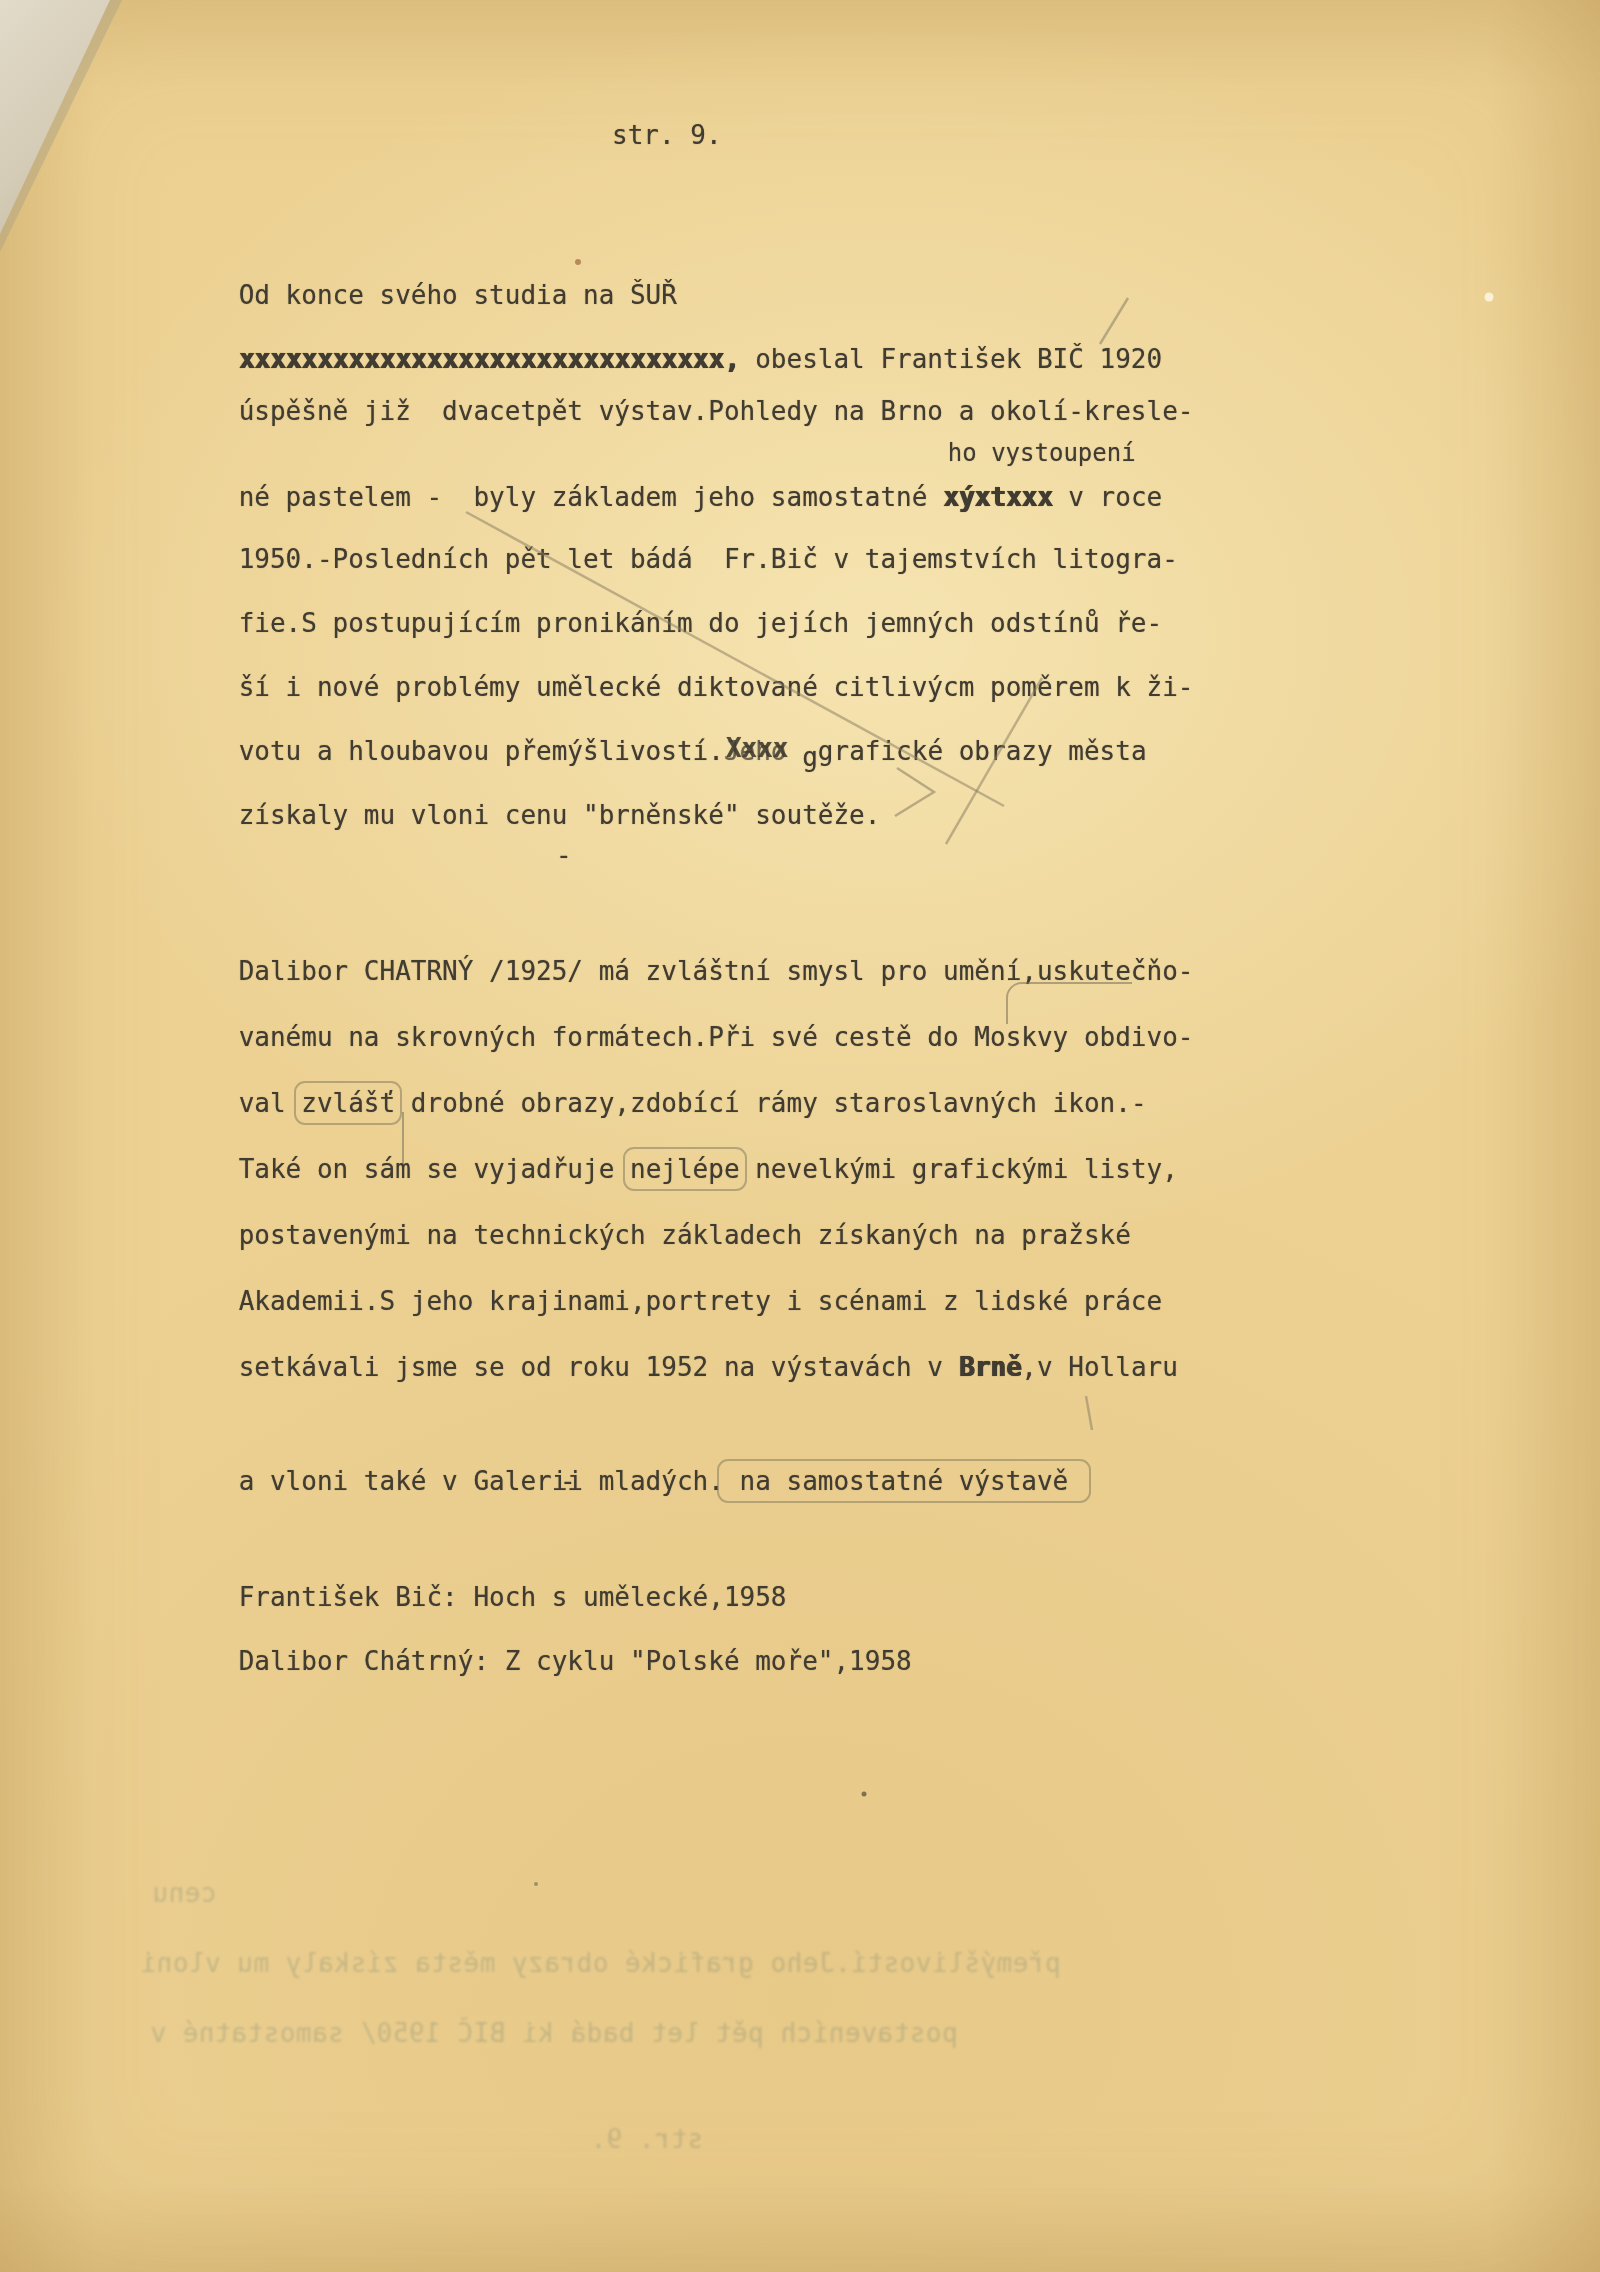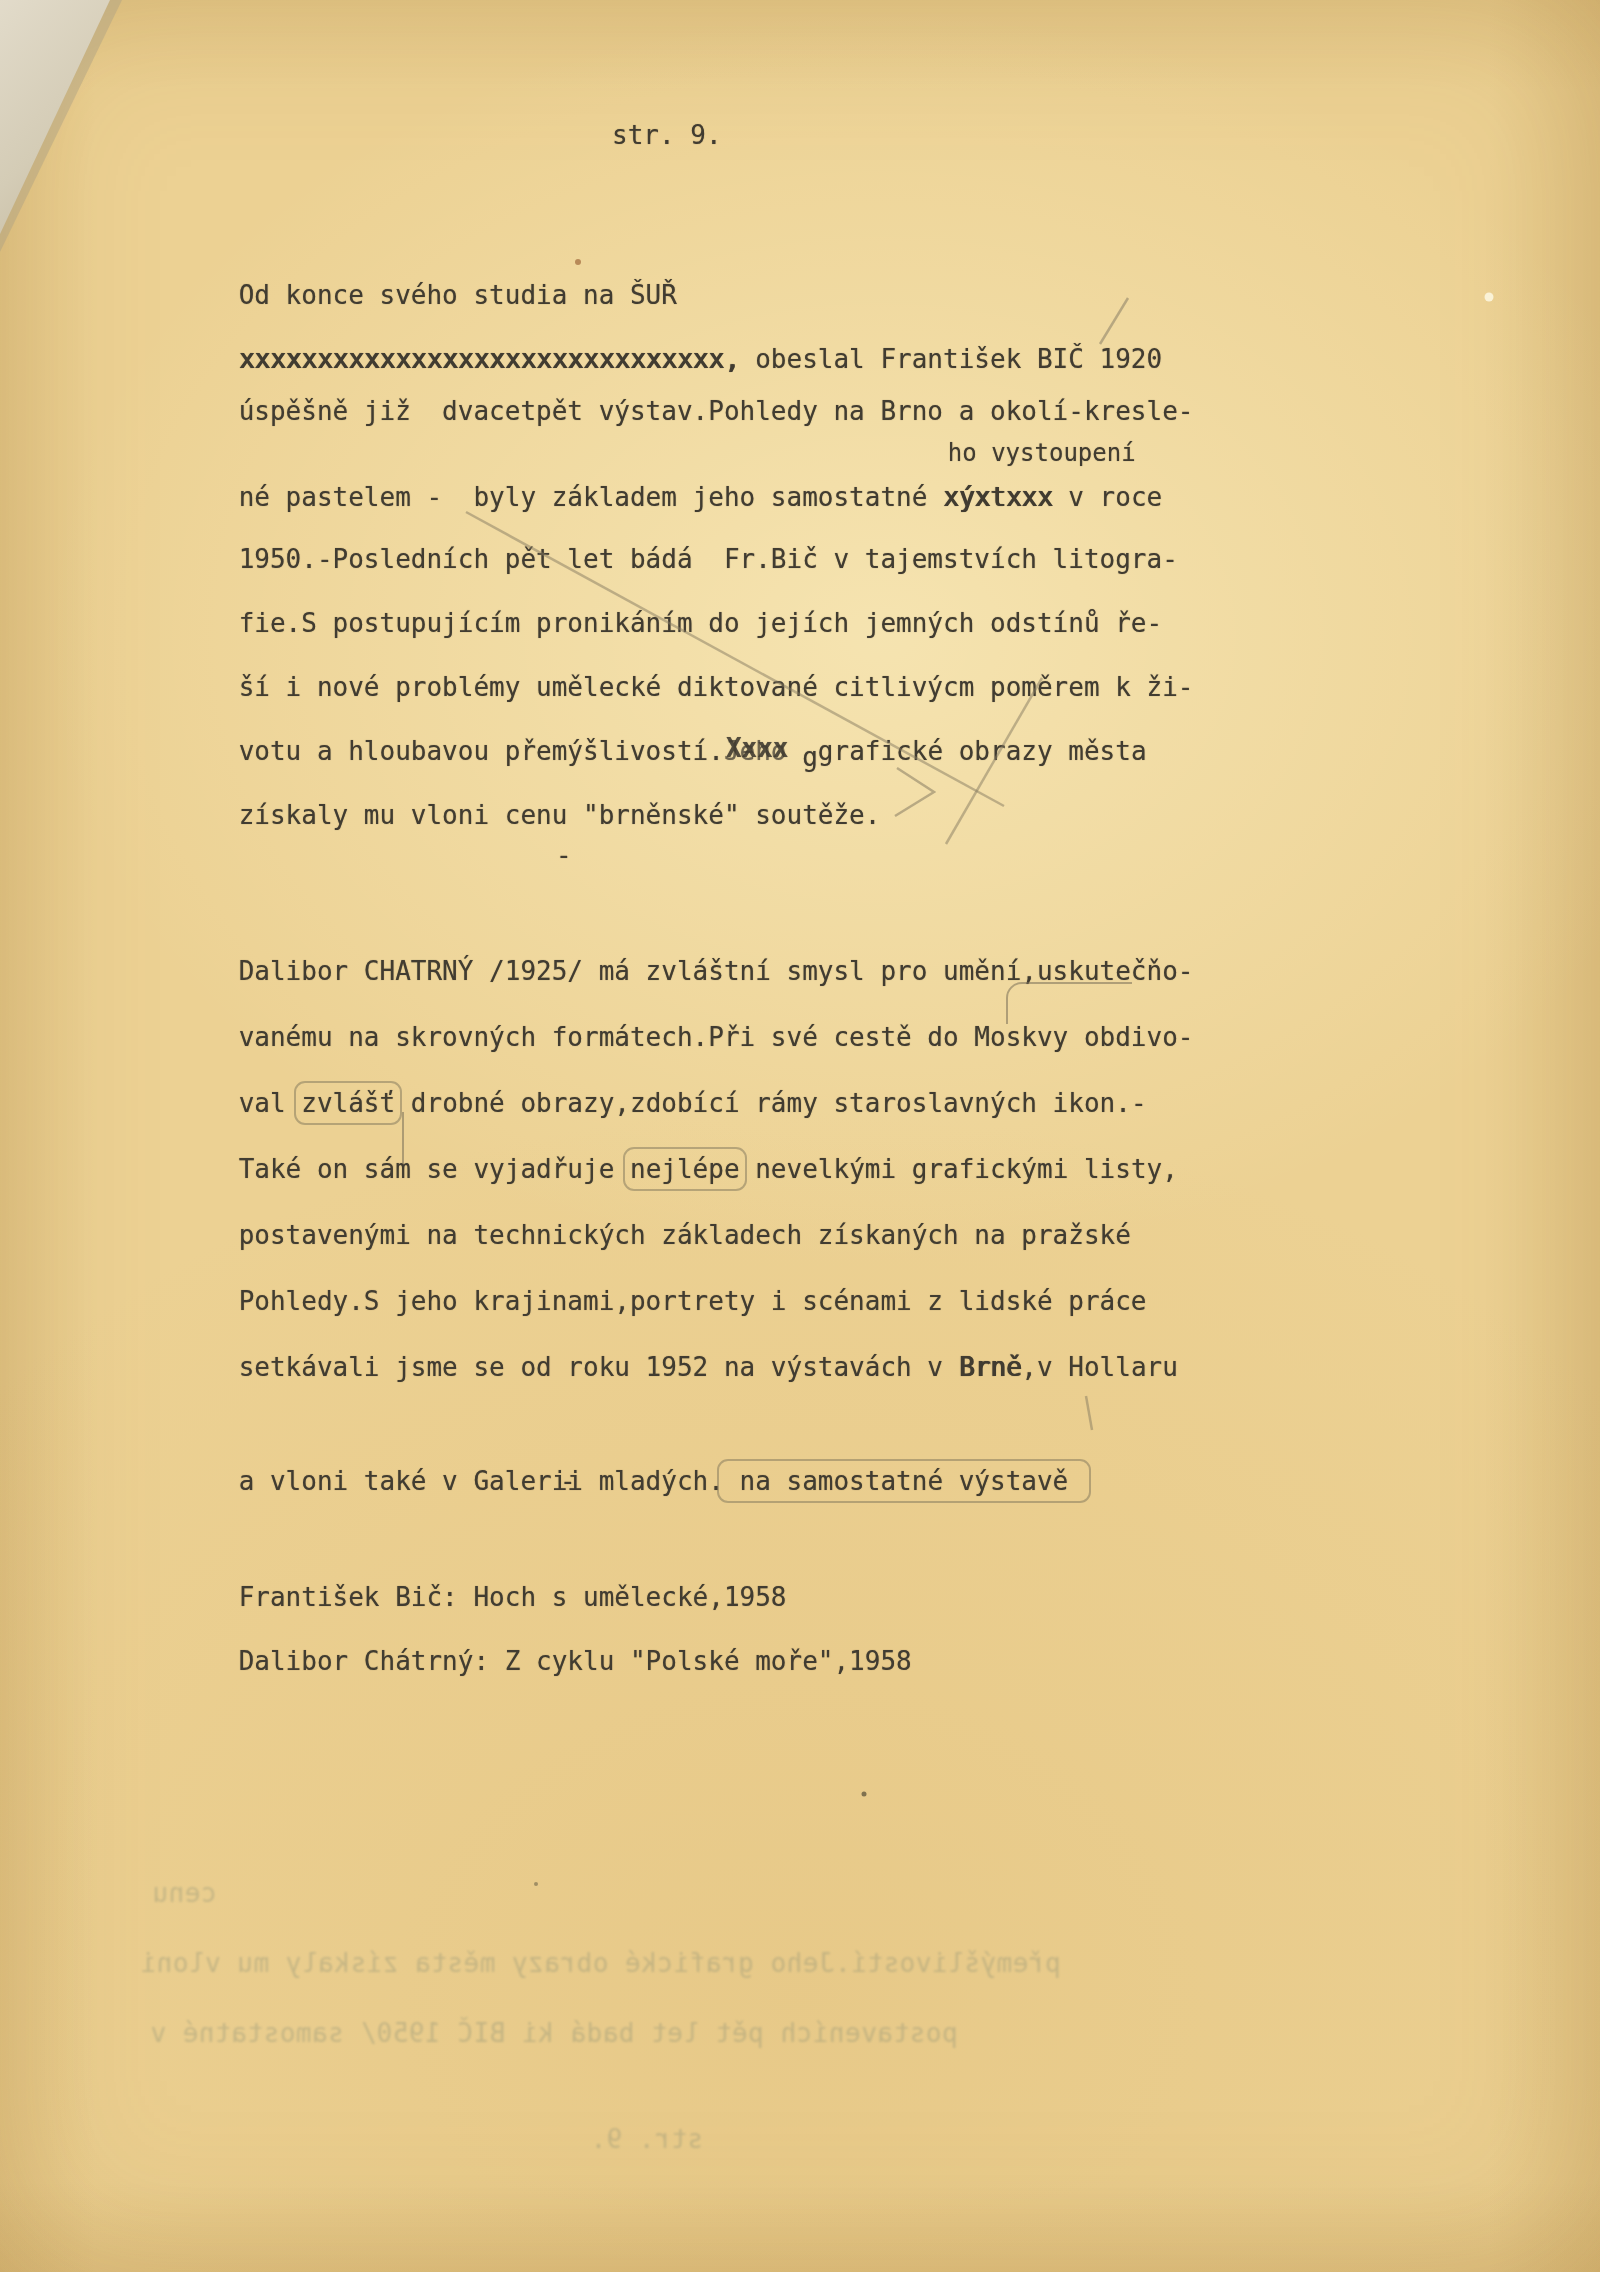--- a/index.html
+++ b/index.html
@@ -14,21 +14,21 @@
       #ecd193;
     box-shadow: inset 0 0 160px rgba(150,105,35,.22);
   }
   .typed{
     font-family:"DejaVu Sans Mono","Liberation Mono",monospace;
     font-size:26px;line-height:34px;color:#413c31;
     white-space:pre;letter-spacing:0;
     text-shadow:0 0 1px rgba(64,56,42,.55);
   }
   .line{position:absolute;left:176px;}
-  .dbl{font-weight:400;text-shadow:1.3px 0 0 currentColor,0 0 1px rgba(64,56,42,.7);text-align:center;}
+  .dbl{font-weight:700;text-shadow:1.3px 0 0 currentColor,0 0 1px rgba(64,56,42,.7);text-align:center;}
   .insert{position:absolute;font-size:24px;}
   .lowg{position:relative;top:6px;}
   .ostrike{position:relative;display:inline-block;}
   .ostrike .over{position:absolute;left:2px;top:-3px;font-weight:700;opacity:.9;}
   .ostrike .under{opacity:.75;}
   .pbox{outline:2px solid rgba(122,112,88,.48);outline-offset:5px;border-radius:4px;}
   .pmark{position:absolute;border:0 solid rgba(122,112,88,.55);}
   .ghost{
     position:absolute;display:inline-block;
     font-family:"DejaVu Sans Mono","Liberation Mono",monospace;
@@ -112,21 +112,21 @@
     <span>Také on sám se </span><span>vyjadřuje </span><span class="pbox">nejlépe</span><span> nevelkými grafickými listy,</span>
   </div>
 
   <div class="pmark" style="left:402px;top:1112px;width:2px;height:52px;border-left-width:2px;"></div>
 
   <div class="line typed" style="top:1184px;">
     <span>postavenými na technických základech získaných na pražské</span>
   </div>
 
   <div class="line typed" style="top:1250px;">
-    <span>Pohledy.S jeho krajinami,portrety i scénami z lidské práce</span>
+    <span>Akademii.S jeho krajinami,portrety i scénami z lidské práce</span>
   </div>
 
   <div class="line typed" style="top:1316px;">
     <span>setkávali jsme se od roku 1952 na výstavách v </span><span class="dbl">Brně</span><span>,v Hollaru</span>
   </div>
 
   <div class="line typed" style="top:1430px;">
     <span>a vloni také v Galerii mladých.</span><span class="pbox"> na samostatné výstavě </span>
   </div>
 

